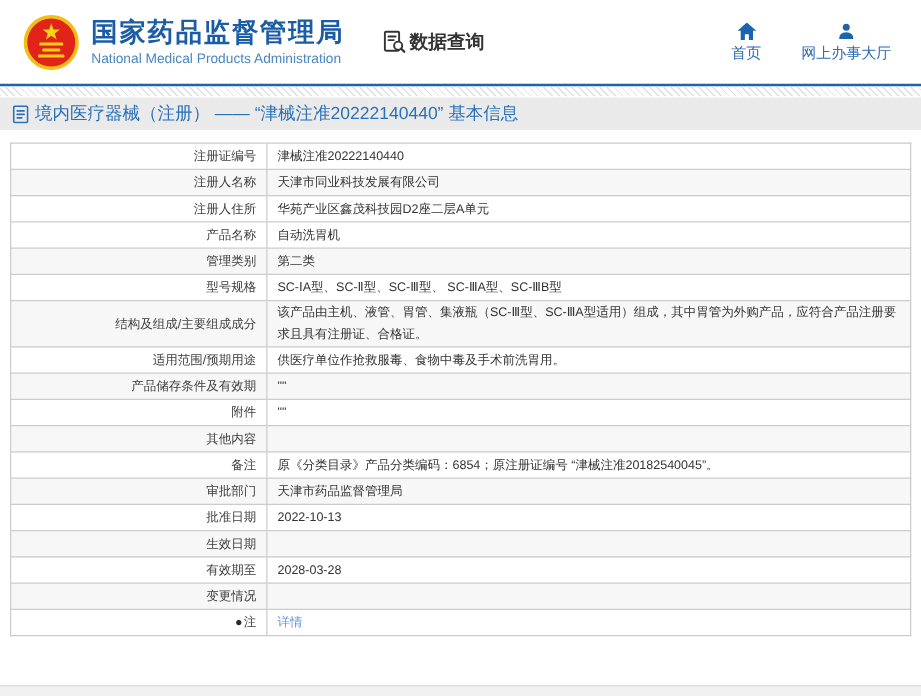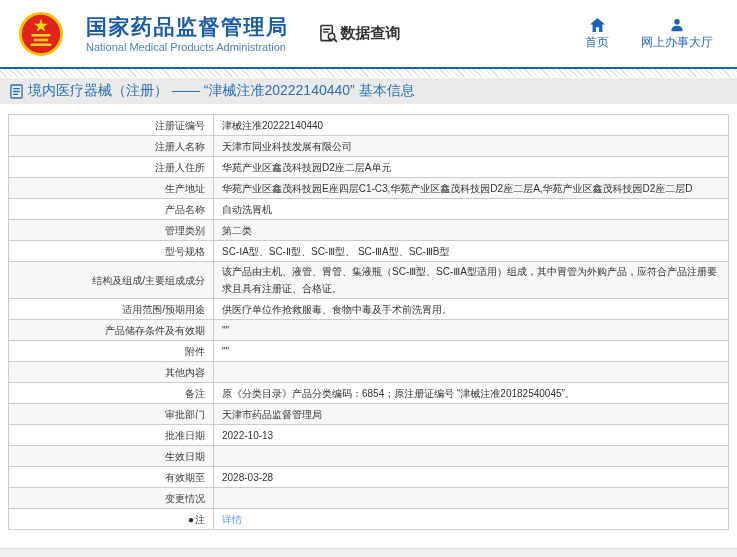--- a/index.html
+++ b/index.html
@@ -15,21 +15,21 @@
 
   
   .header {
     height:69px;
     display:flex;
     align-items:center;
     padding:0 16px 0 18px;
     border-bottom:2px solid #1b64ab;
     background:#fff;
   }
-  .logo-group { display:flex; align-items:center; gap:22px; cursor:pointer; }
+  .logo-group { display:flex; align-items:center; gap:9px; cursor:pointer; }
   .logo-text { display:flex; flex-direction:column; }
   .logo-cn { font-size:21px; font-weight:bold; color:#1b5da5; letter-spacing:1.5px; line-height:24px; }
   .logo-en { font-size:11px; color:#4a86c0; margin-top:2px; }
 
   .data-query {
     display:flex; align-items:center; gap:3px;
     margin-left:30px;
     font-size:15px; font-weight:bold; color:#333;
     cursor:pointer;
   }
@@ -159,24 +159,20 @@
   <tr class="striped">
     <td class="cell-label">注册人名称</td>
     <td class="cell-value">天津市同业科技发展有限公司</td>
   </tr>
 
   <tr>
     <td class="cell-label">注册人住所</td>
     <td class="cell-value">华苑产业区鑫茂科技园D2座二层A单元</td>
   </tr>
 
-  <tr class="striped">
-    <td class="cell-label">生产地址</td>
-    <td class="cell-value">华苑产业区鑫茂科技园E座四层C1-C3,华苑产业区鑫茂科技园D2座二层A,华苑产业区鑫茂科技园D2座二层D</td>
-  </tr>
 
   <tr>
     <td class="cell-label">产品名称</td>
     <td class="cell-value">自动洗胃机</td>
   </tr>
 
   <tr class="striped">
     <td class="cell-label">管理类别</td>
     <td class="cell-value">第二类</td>
   </tr>

